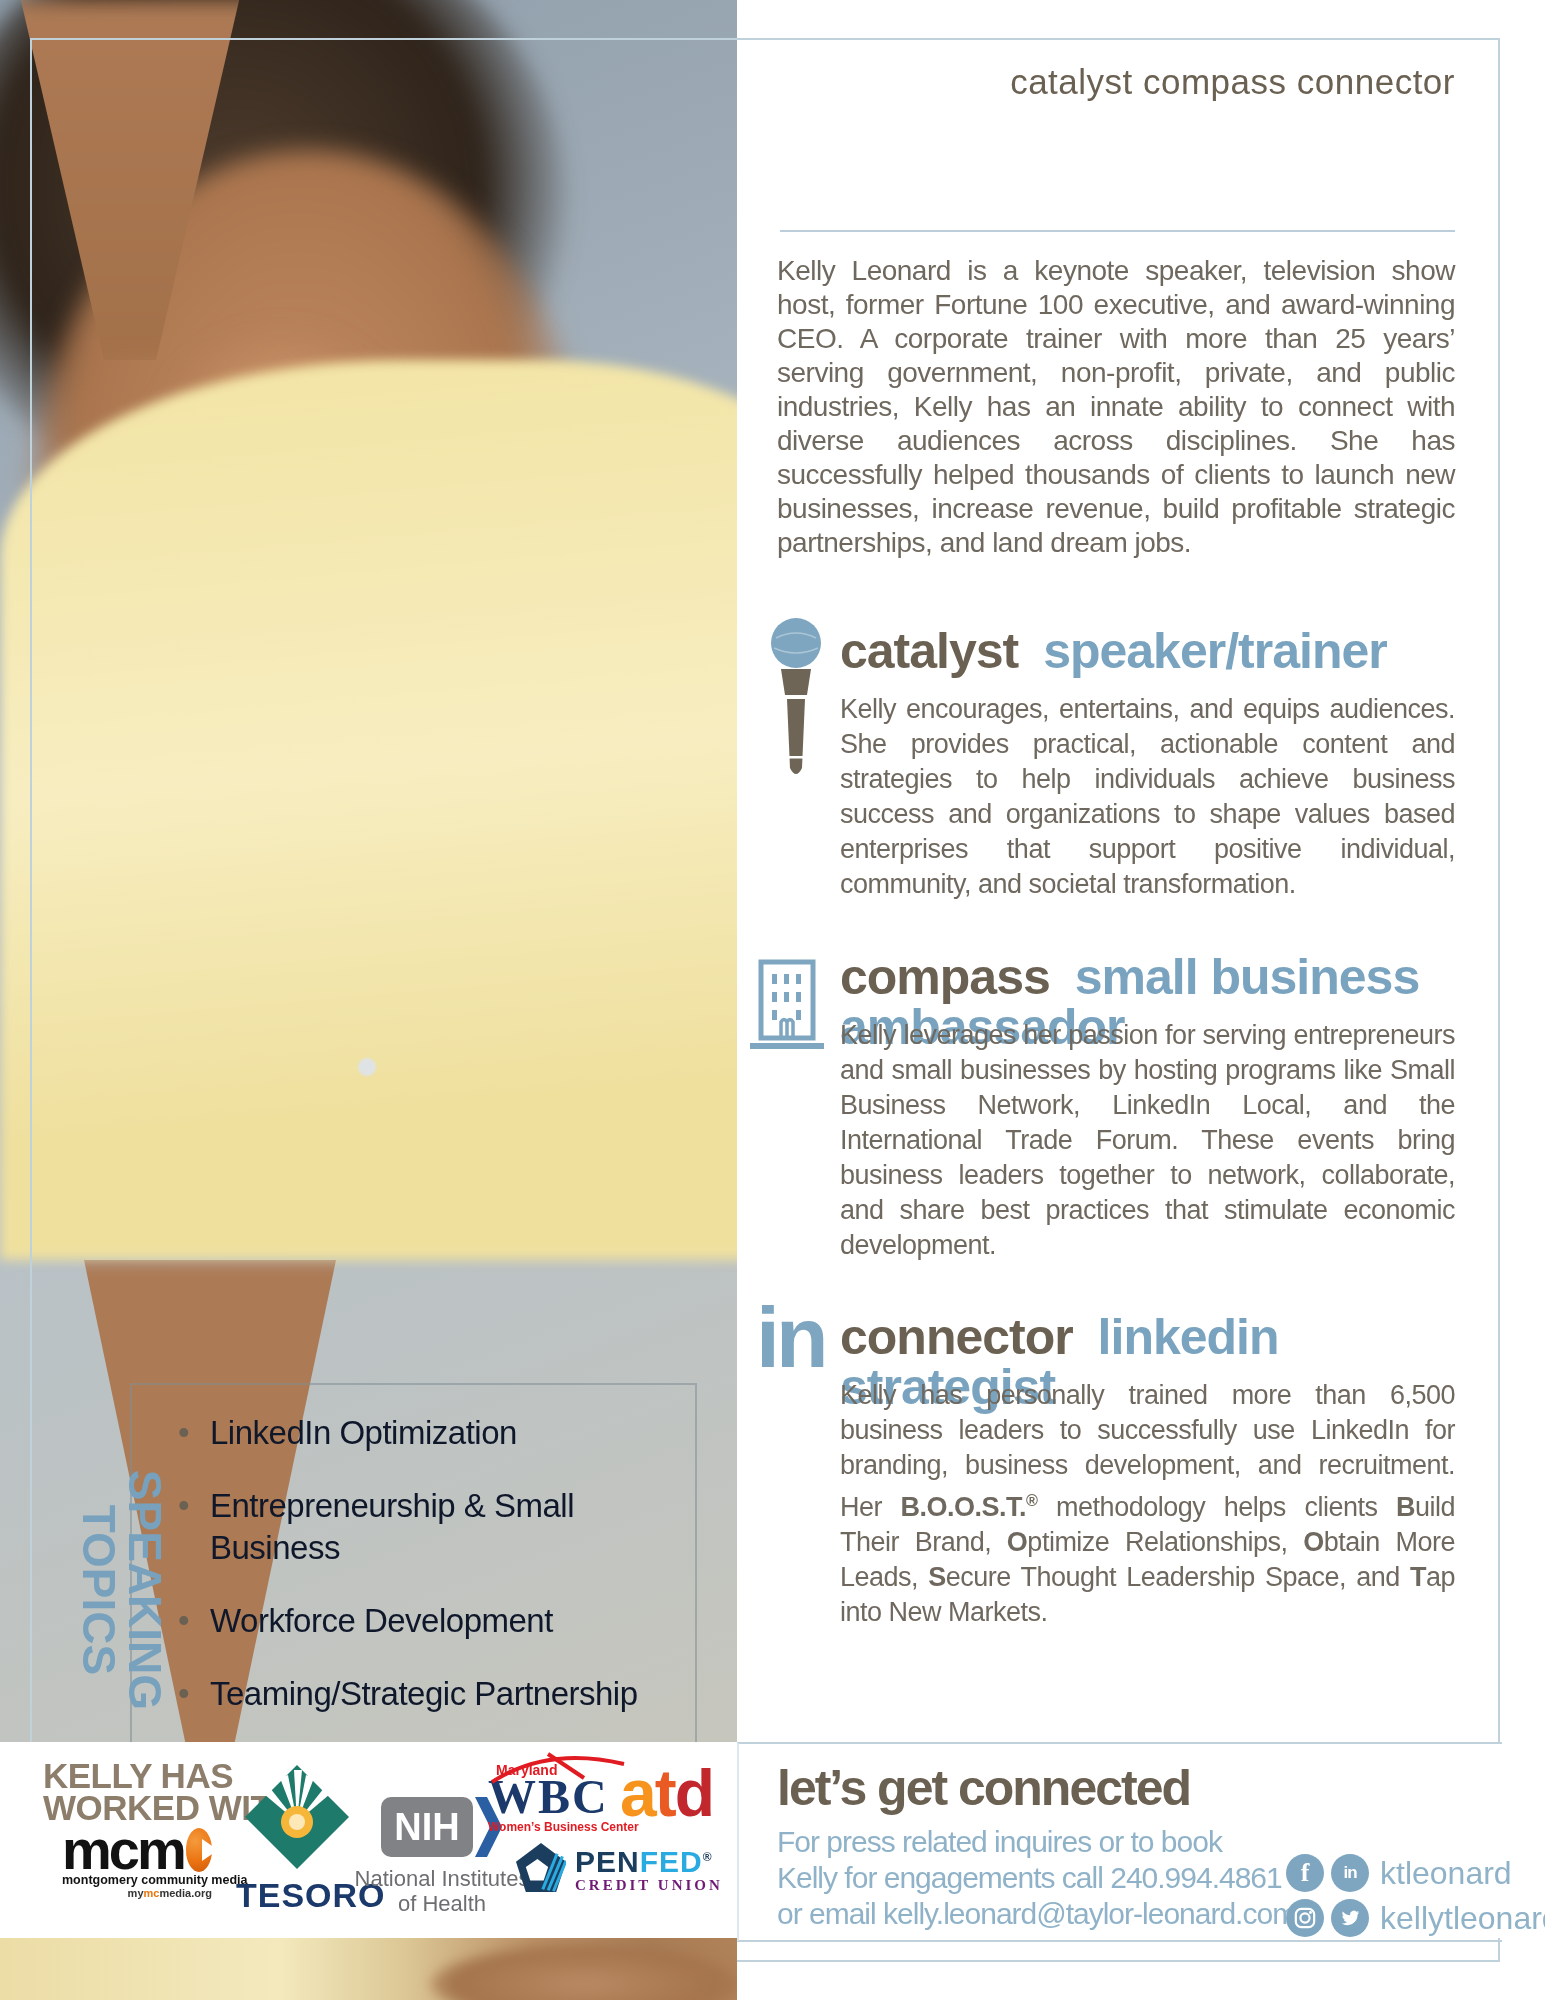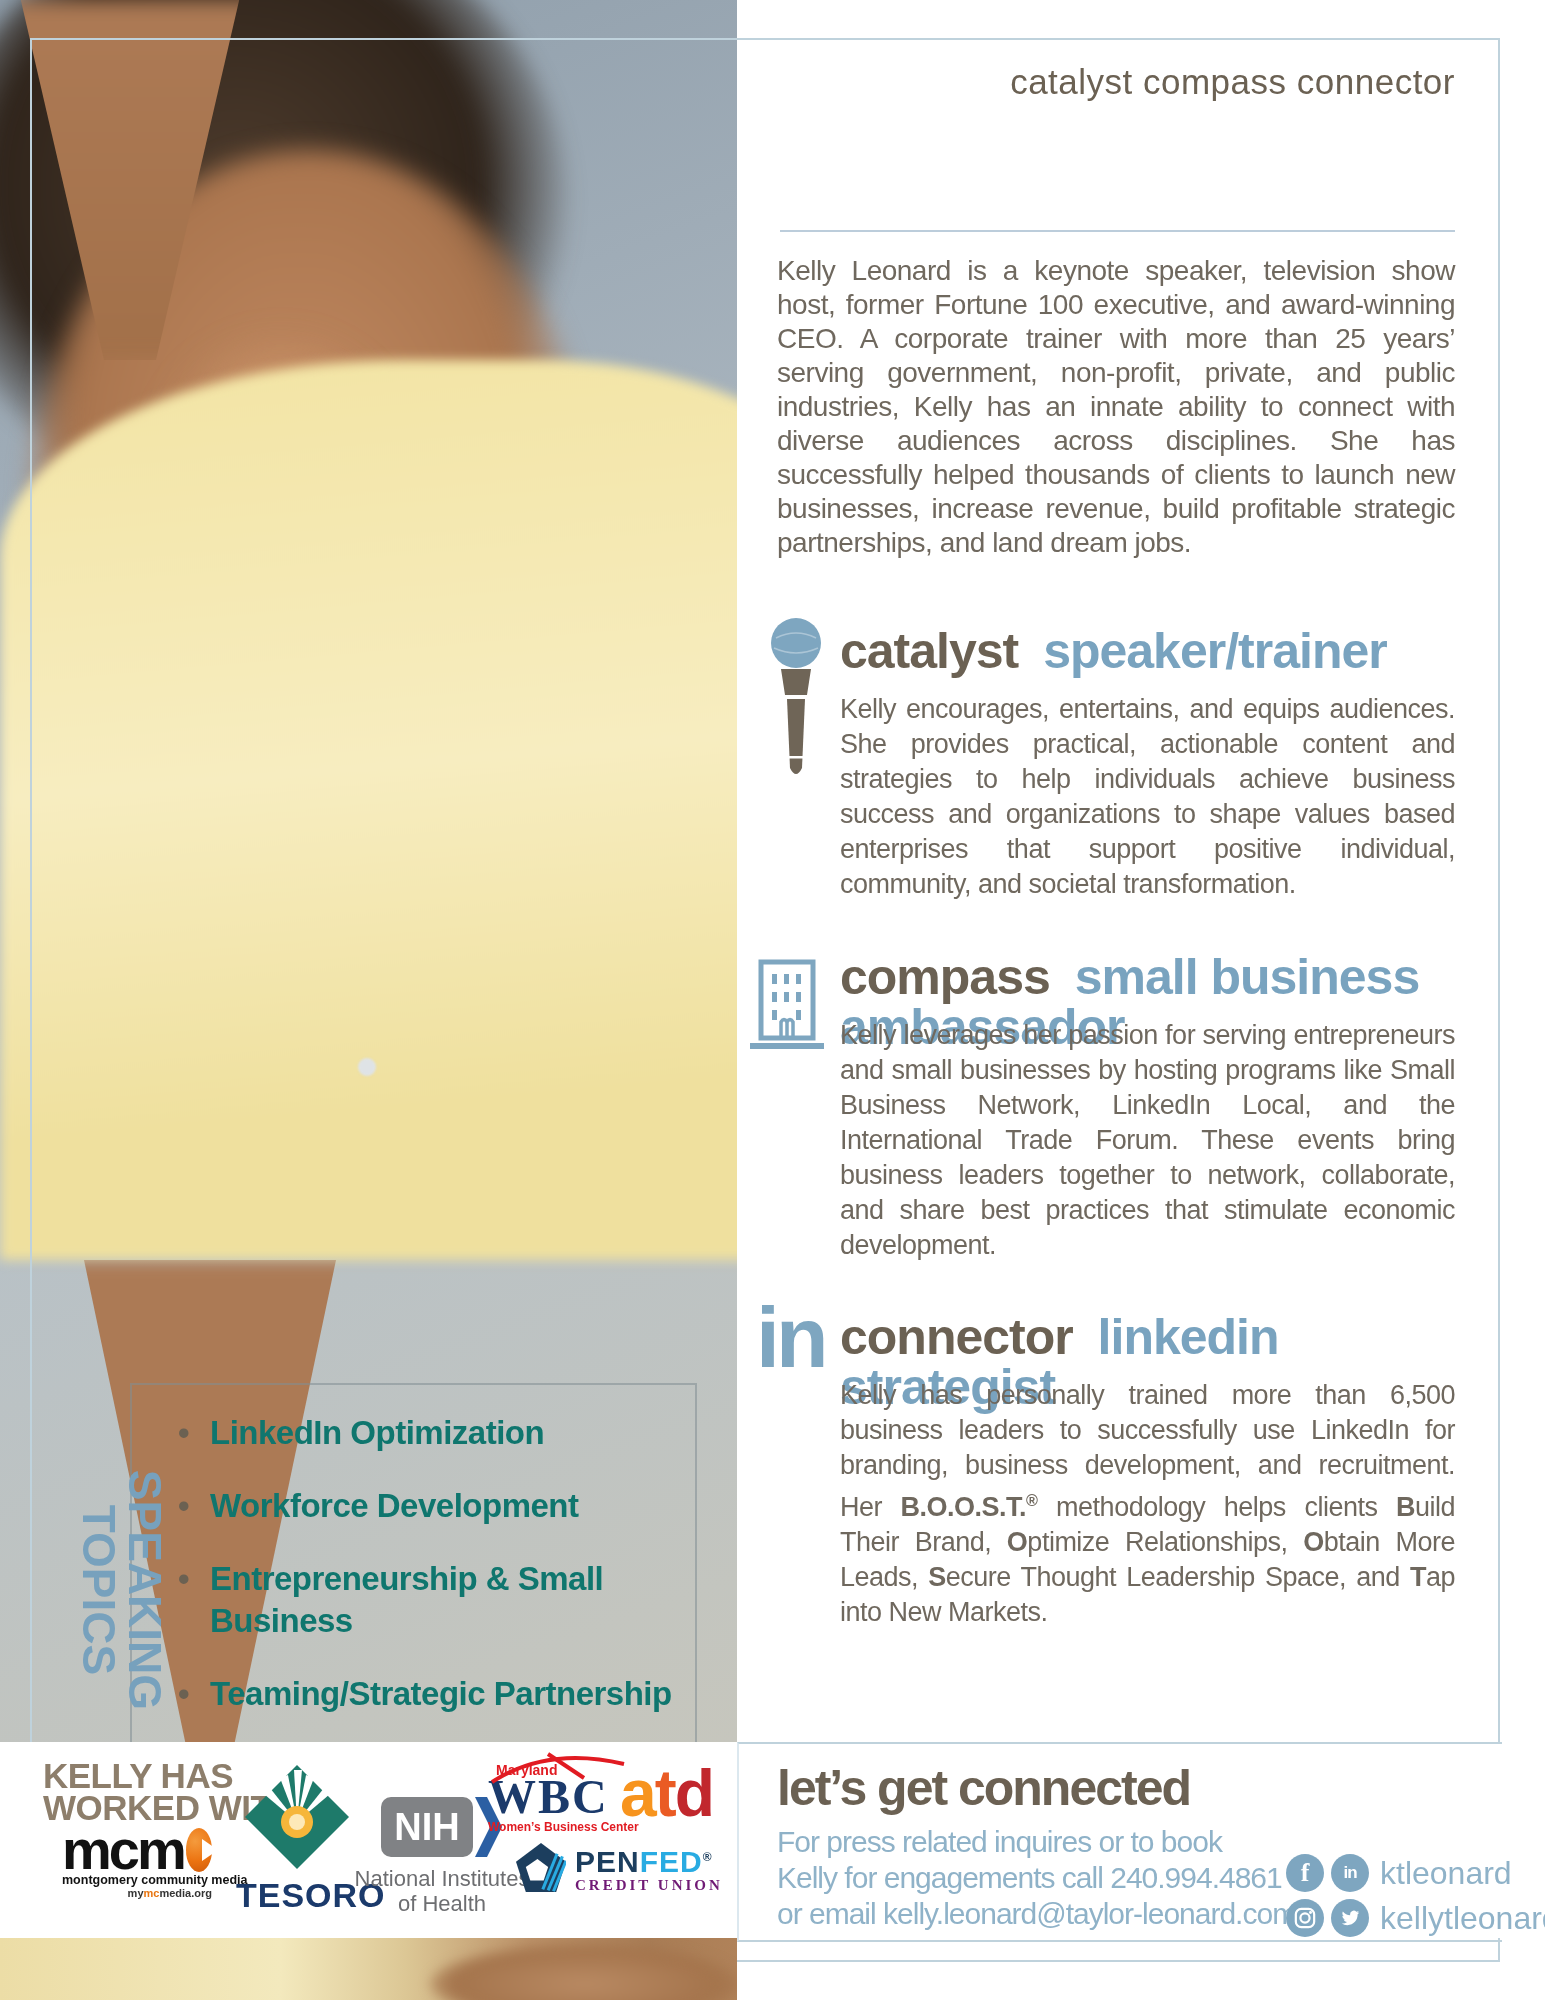--- a/index.html
+++ b/index.html
@@ -59,21 +59,21 @@
   #mic-icon{position:absolute;left:768px;top:616px;}
   #building-icon{position:absolute;left:750px;top:958px;}
   #in-icon{position:absolute;left:756px;top:1294px;font-size:86px;font-weight:bold;
            letter-spacing:-4px;color:#7ea6c0;line-height:1;}
   
   #topics-label{position:absolute;left:-5px;top:1542px;width:250px;height:96px;
                 transform:rotate(90deg);text-align:center;color:#77a1bd;
                 font-size:46px;font-weight:bold;line-height:46px;letter-spacing:0px;}
   #topics-list{position:absolute;left:178px;top:1412px;width:505px;margin:0;padding:0;list-style:none;}
   #topics-list li{position:relative;padding-left:32px;margin-bottom:31px;
-                  font-size:33px;font-weight:bold;color:#0f766e;line-height:42px;letter-spacing:-0.5px;}
+                  font-size:33px;font-weight:normal;color:#0f172a;line-height:42px;letter-spacing:-0.5px;}
   #topics-list li::before{content:"•";position:absolute;left:0;top:0;color:#6b6152;}
   
   #band{position:absolute;left:0;top:1742px;width:1545px;height:196px;background:#ffffff;}
   #connect-box{position:absolute;left:737px;top:1742px;width:763px;height:196px;
                border-top:2px solid #bfd2dc;border-bottom:2px solid #bfd2dc;border-left:2px solid #dce8ef;}
   #worked{position:absolute;left:43px;top:1760px;font-size:35px;font-weight:bold;
           color:#8d7e6b;line-height:32px;letter-spacing:-0.5px;}
   
   #mcm{position:absolute;left:62px;top:1828px;width:150px;}
   #mcm-row{display:flex;align-items:center;}
@@ -191,22 +191,22 @@
   </div>
   <div id="sec3-body" class="sec-body"><span>Kelly has personally trained more than 6,500 business leaders to successfully use LinkedIn for branding, business development, and recruitment.  Her </span><span class="bold">B.O.O.S.T.</span><span class="bold sup">®</span><span> methodology helps clients </span><span class="bold">B</span><span>uild Their Brand, </span><span class="bold">O</span><span>ptimize Relationships, </span><span class="bold">O</span><span>btain More Leads, </span><span class="bold">S</span><span>ecure Thought Leadership Space, and </span><span class="bold">T</span><span>ap into New Markets.</span></div>
 
   <div id="topics-frame"></div>
   <div id="topics-label">
     <div>SPEAKING</div>
     <div>TOPICS</div>
   </div>
   <ul id="topics-list">
       <li class="topic">LinkedIn Optimization</li>
+      <li class="topic">Entrepreneurship &amp; Small Business</li>
       <li class="topic">Workforce Development</li>
-      <li class="topic">Entrepreneurship &amp; Small Business</li>
       <li class="topic">Teaming/Strategic Partnership</li>
     </ul>
 
   <div id="page-frame"></div>
 
   <div id="band"></div>
   <div id="connect-box"></div>
 
   <div id="worked">
     <div>KELLY HAS</div>

